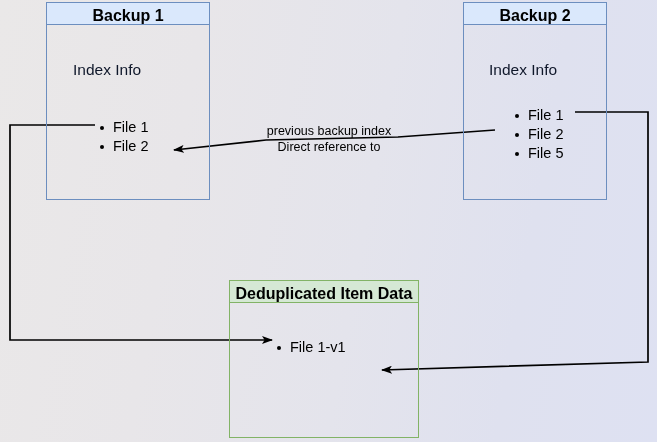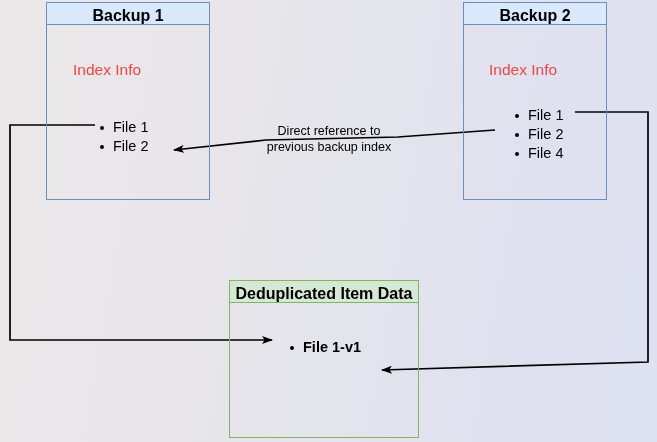--- a/index.html
+++ b/index.html
@@ -53,21 +53,21 @@
     height: 22px;
   }
   .hdr-green {
     background: #d5e8d4;
     border-bottom: 1.8px solid #82b366;
     height: 22px;
   }
   .index-label {
     position: absolute;
     font-size: 15.5px;
-    color: #ef4444;
+    color: #0f172a;
     white-space: nowrap;
   }
   .bullet-list {
     position: absolute;
     margin: 0;
     padding: 0;
     list-style: none;
   }
   .bullet-list li {
     position: relative;
@@ -131,29 +131,29 @@
 </div>
 
 <div class="box box-blue" style="left:423px; top:2px; width:144px; height:198px;margin-left:40px;">
   <div class="box-header hdr-blue">
     <span>Backup 2</span>
   </div>
   <div class="index-label" style="left:25px; top:58px;">Index Info</div>
   <ul class="bullet-list" style="left:51px; top:103px;">
     <li>File 1</li>
     <li>File 2</li>
-    <li>File 4</li>
+    <li>File 5</li>
   </ul>
 </div>
 
 <div class="box box-green" style="left:229px; top:280px; width:190px; height:158px;">
   <div class="box-header hdr-green">
     <span>Deduplicated Item Data</span>
   </div>
-  <ul class="bullet-list" style="left:60px; top:57px;font-weight:bold;">
+  <ul class="bullet-list" style="left:47px; top:57px;">
     <li>File 1-v1</li>
   </ul>
 </div>
 
 <div class="edge-label" style="left:255px; top:123px; width:148px;">
+  <div>previous backup index</div>
   <div>Direct reference to</div>
-  <div>previous backup index</div>
 </div>
 
 </body></html>

